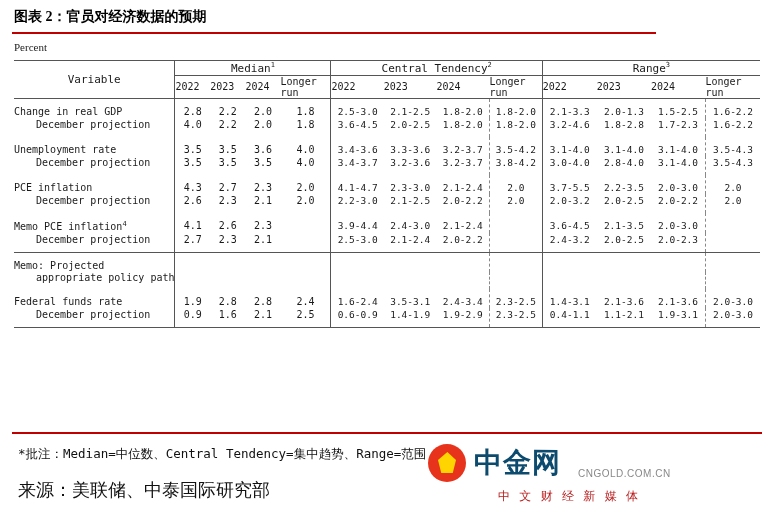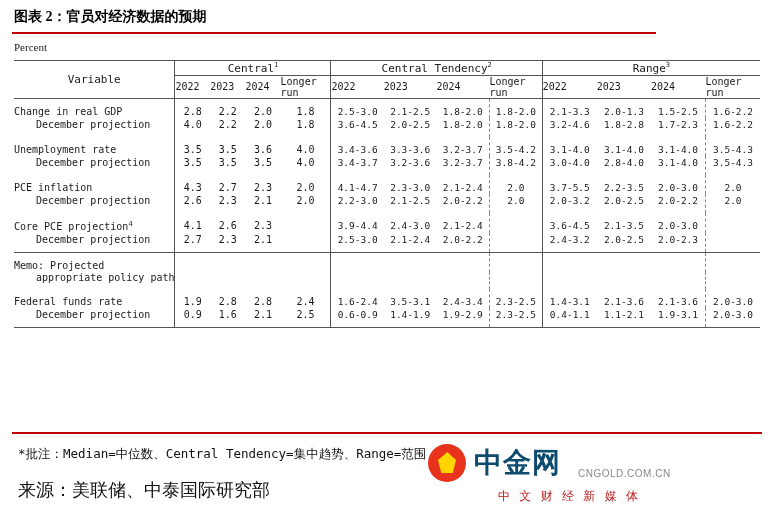--- a/index.html
+++ b/index.html
@@ -249,21 +249,21 @@
           <col style="width:58px">
           <col style="width:58px">
           <col style="width:58px">
       </colgroup>
       <thead>
         <tr class="hdr-top">
           <td rowspan="2" class="var-head">
             <span>Variable</span>
           </td>
           <td colspan="4" class="grp-head sep-left">
-            <span>Central</span><sup>1</sup>
+            <span>Median</span><sup>1</sup>
           </td>
           <td colspan="4" class="grp-head sep-left">
             <span>Central Tendency</span><sup>2</sup>
           </td>
           <td colspan="4" class="grp-head sep-left">
             <span>Range</span><sup>3</sup>
           </td>
         </tr>
         <tr>
           <td class="yr-head sep-left">2022</td>
@@ -378,21 +378,21 @@
           <td class="val wide">2.1-2.5</td>
           <td class="val wide">2.0-2.2</td>
           <td class="val wide dash-left">2.0</td>
           <td class="val wide sep-left">2.0-3.2</td>
           <td class="val wide">2.0-2.5</td>
           <td class="val wide">2.0-2.2</td>
           <td class="val wide dash-left">2.0</td>
         </tr>
 
         <tr class="r-main">
-          <td class="rowlabel"><span>Core PCE projection</span><sup>4</sup></td>
+          <td class="rowlabel"><span>Memo PCE inflation</span><sup>4</sup></td>
           <td class="val sep-left">4.1</td>
           <td class="val">2.6</td>
           <td class="val">2.3</td>
           <td class="val"></td>
           <td class="val wide sep-left">3.9-4.4</td>
           <td class="val wide">2.4-3.0</td>
           <td class="val wide">2.1-2.4</td>
           <td class="val wide dash-left"></td>
           <td class="val wide sep-left">3.6-4.5</td>
           <td class="val wide">2.1-3.5</td>

